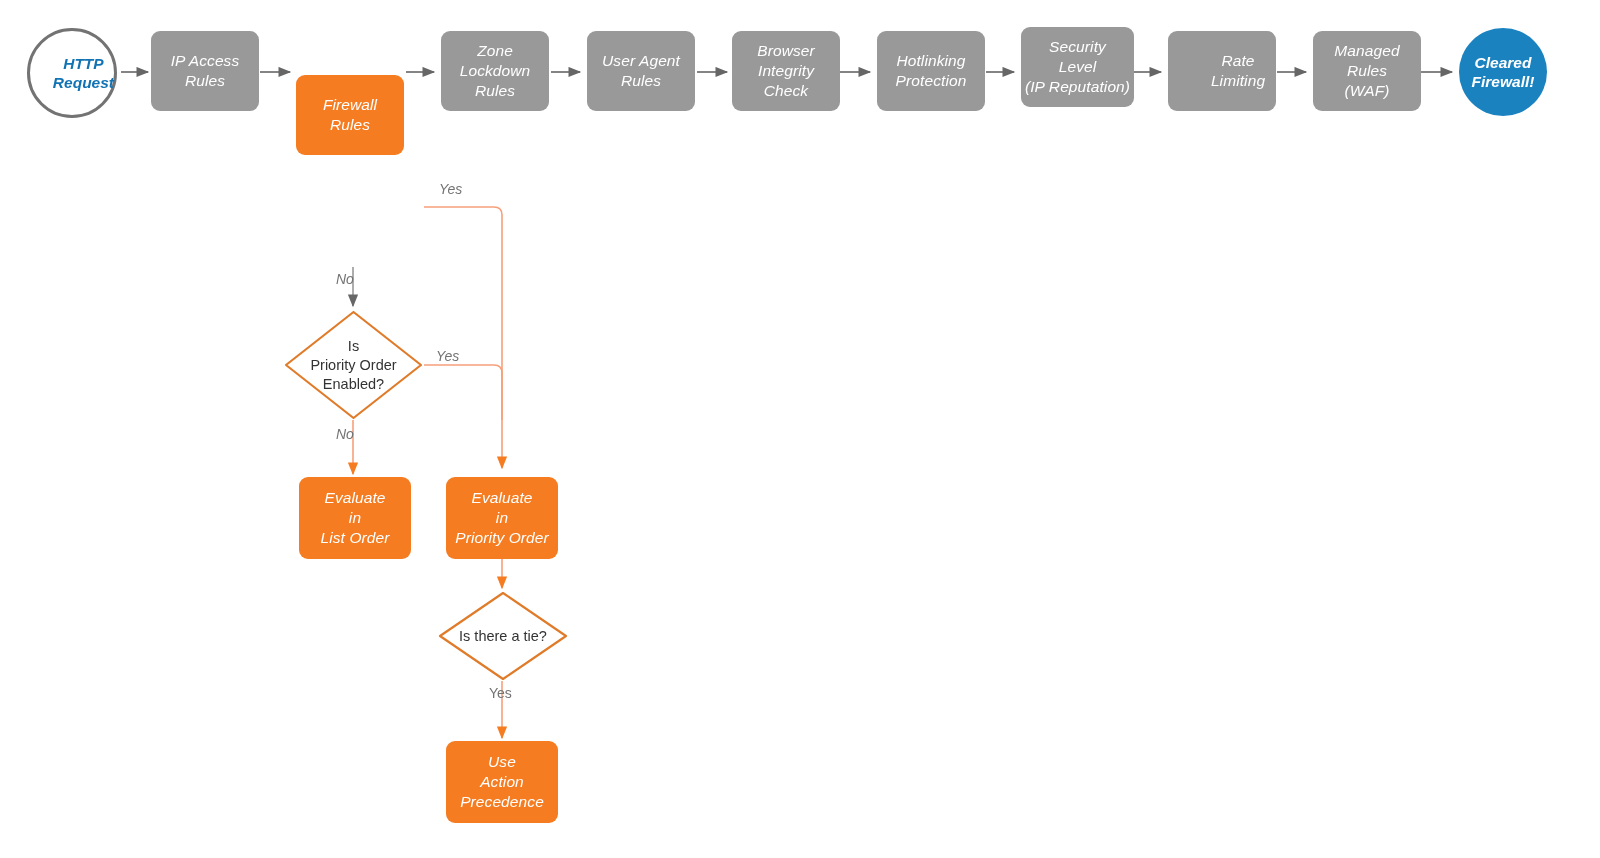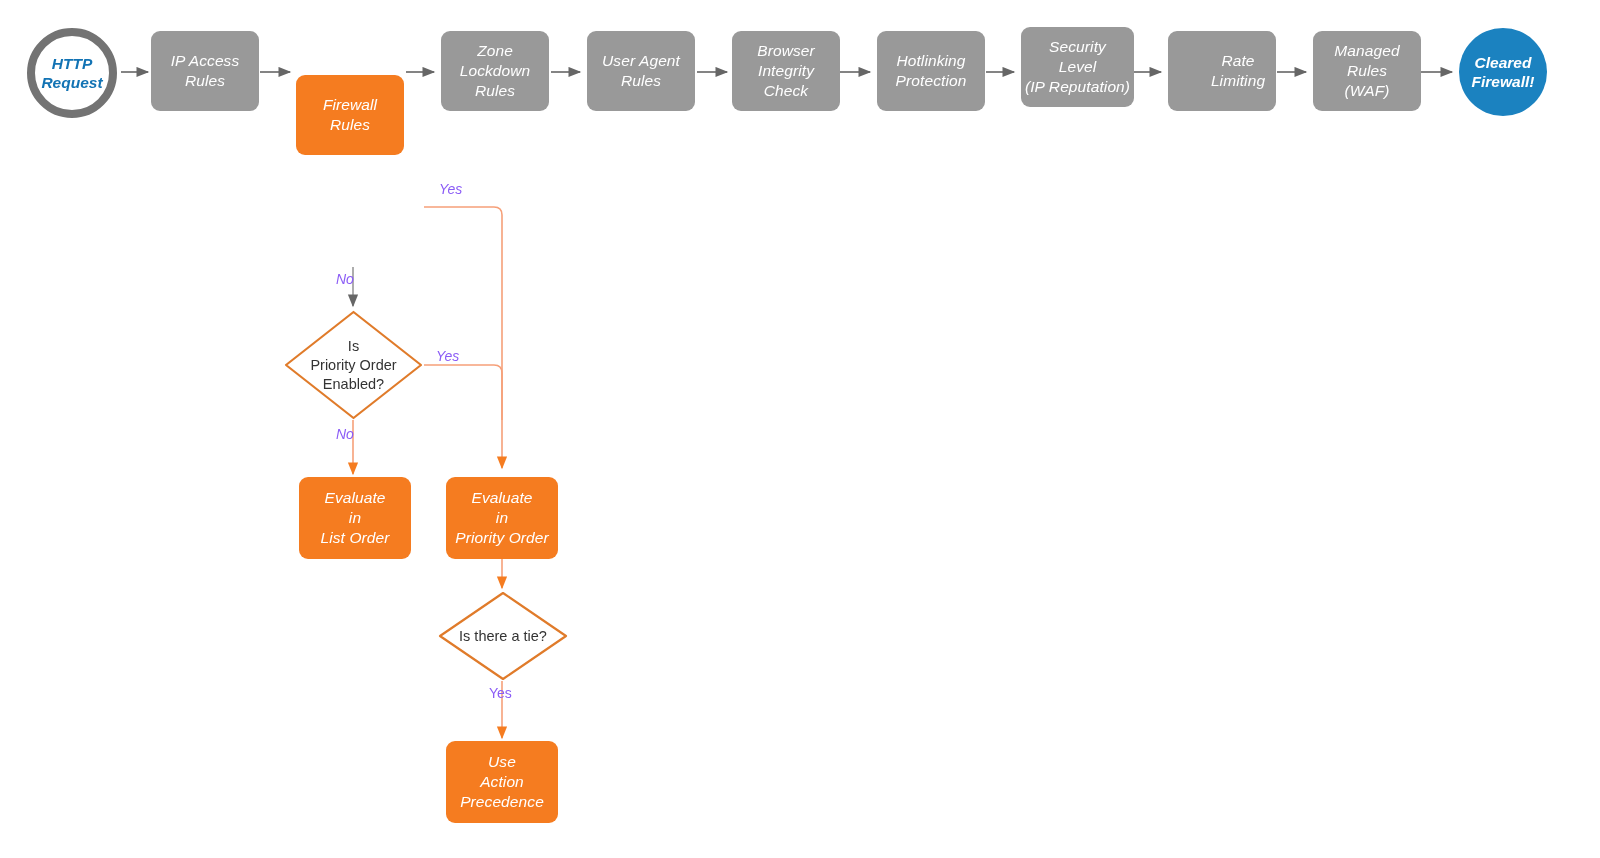--- a/index.html
+++ b/index.html
@@ -44,21 +44,22 @@
     white-space: pre-line;
     letter-spacing: 0.1px;
   }
   .gray { background: #999999; }
   .orange { background: #f57c20; }
   .circ {
     border-radius: 50%;
   }
   .circ.start {
     background: #ffffff;
-    border: 8px solid #737373;
+    border: 3px solid #737373;
+    justify-content: flex-end;
   }
   .circ.start .label {
     font-style: italic;
     font-weight: bold;
     font-size: 15.5px;
     line-height: 19px;
     color: #1273b4;
     white-space: pre-line;
   }
   .circ.end {
@@ -92,21 +93,21 @@
     text-align: center;
     font-size: 14.5px;
     line-height: 19px;
     color: #333333;
     white-space: pre-line;
   }
   .edge-label {
     position: absolute;
     font-size: 14px;
     font-style: italic;
-    color: #8b5cf6;
+    color: #737373;
     white-space: nowrap;
   }
   .edge-label.upright {
     font-style: normal;
   }
 </style>
 </head>
 <body>
 
 <div id="canvas">

